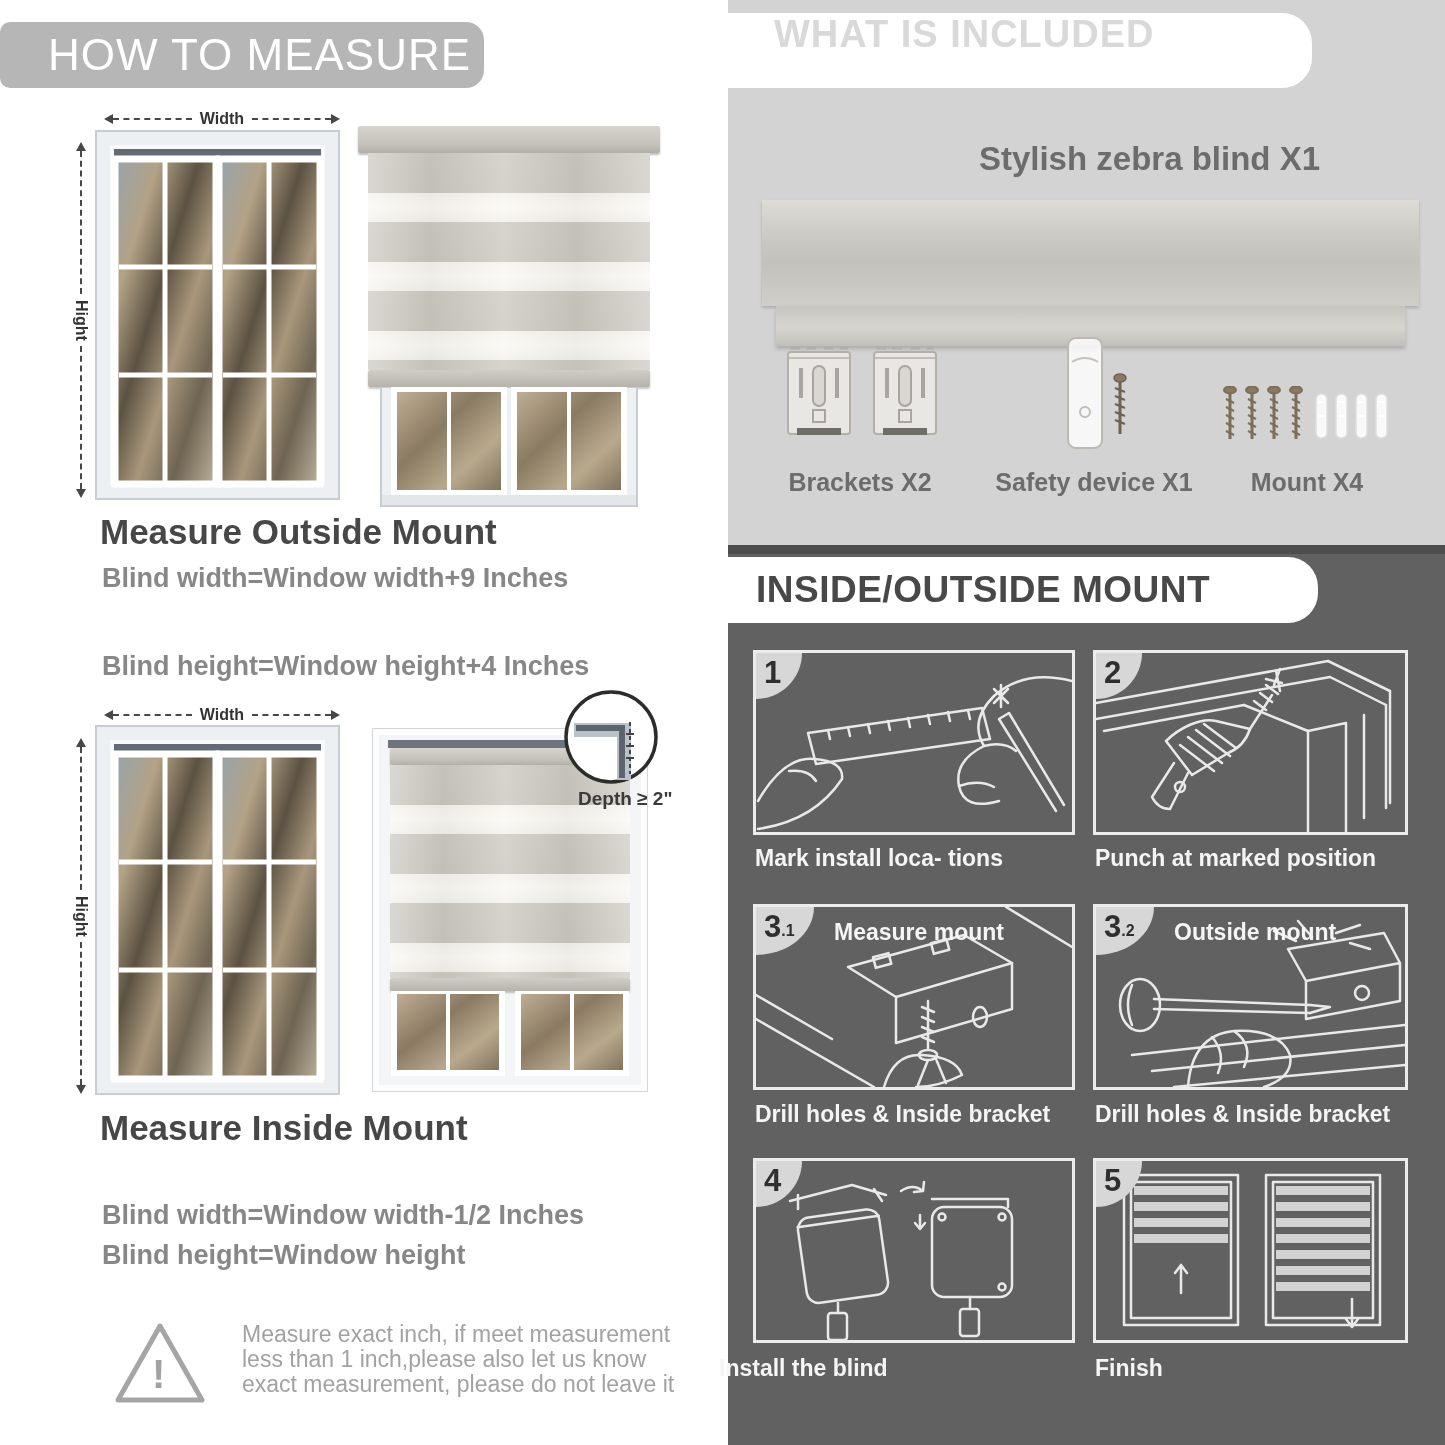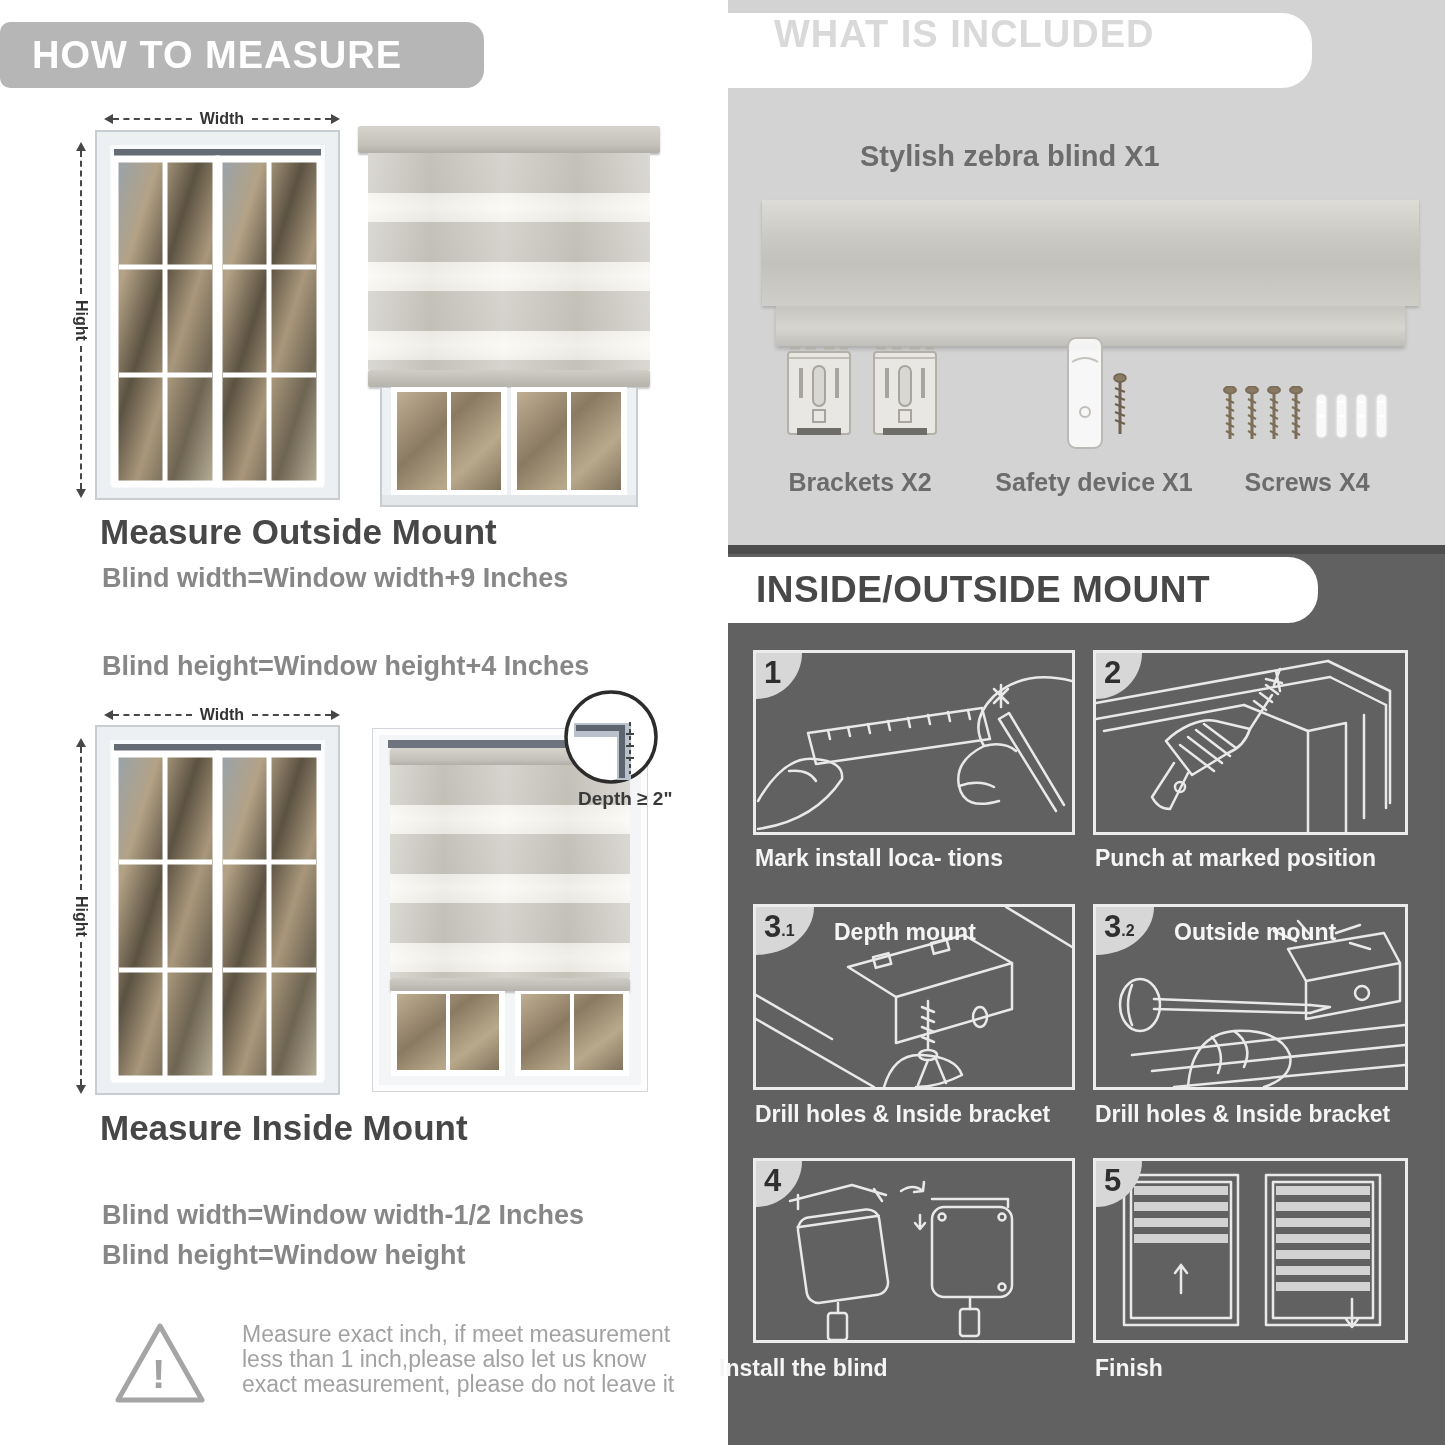--- a/index.html
+++ b/index.html
@@ -5,21 +5,21 @@
   html,body{margin:0;padding:0;background:#ffffff;}
   #page{position:relative;width:1445px;height:1445px;background:#ffffff;overflow:hidden;
         font-family:"Liberation Sans", sans-serif;}
 
   
   .abs{position:absolute;}
 
   
   .how-bar{left:0;top:22px;width:484px;height:66px;background:#b6b6b6;
            border-radius:10px 18px 18px 10px;display:flex;align-items:center;}
-  .how-bar span{color:#ffffff;font-weight:bold;font-size:38px;letter-spacing:1px;padding-left:32px;}
+  .how-bar span{color:#ffffff;font-weight:normal;font-size:44px;letter-spacing:1px;padding-left:48px;}
 
   .heading{color:#474747;font-weight:bold;font-size:35px;}
   .subline{color:#878787;font-weight:bold;font-size:27px;}
 
   
   .harrow{display:flex;align-items:center;height:14px;}
   .harrow .dash{flex:1;height:0;border-top:2px dashed #474747;}
   .harrow .lbl{font-size:16px;font-weight:bold;color:#333333;padding:0 8px;white-space:nowrap;}
   .tri-l{width:0;height:0;border-top:5px solid transparent;border-bottom:5px solid transparent;border-right:9px solid #474747;}
   .tri-r{width:0;height:0;border-top:5px solid transparent;border-bottom:5px solid transparent;border-left:9px solid #474747;}
@@ -42,21 +42,21 @@
   .depth-lbl{font-size:19px;font-weight:bold;color:#3a3a3a;}
 
   .warn-text{color:#a2a2a2;font-size:23px;line-height:25px;font-weight:normal;width:436px;}
   .warn-mark{color:#a2a2a2;font-size:40px;font-weight:bold;}
 
   
   .gray-panel{left:728px;top:0;width:717px;height:548px;background:#d3d3d3;}
   .included-bar{left:728px;top:13px;width:584px;height:75px;background:#ffffff;
            border-radius:0 30px 30px 0;display:flex;}
   .included-bar span{color:#d9d9d9;font-weight:bold;font-size:38px;letter-spacing:1px;padding-left:46px;}
-  .blind-label{color:#6c6c6c;font-weight:bold;font-size:29px;text-align:left;}
+  .blind-label{color:#6c6c6c;font-weight:bold;font-size:33px;text-align:right;}
   .item-label{color:#6c6c6c;font-weight:bold;font-size:25px;text-align:center;}
 
   .bar-main{background:linear-gradient(180deg,#dddcd7 0%,#cac9c3 35%,#c2c1bb 60%,#cfcec8 100%);
             box-shadow:0 2px 3px rgba(0,0,0,.18);}
   .bar-low{background:linear-gradient(180deg,#c6c5bf,#d6d5d0 55%,#c0bfb9);
            box-shadow:0 3px 4px rgba(0,0,0,.18);}
 
   .dark-panel{left:728px;top:545px;width:717px;height:900px;background:#616161;
               border-top:9px solid #4d4d4d;box-sizing:border-box;}
   .mount-bar{left:728px;top:557px;width:590px;height:66px;background:#ffffff;
@@ -299,21 +299,21 @@
       <rect x="94" y="8" width="11" height="44" rx="5"></rect>
       <rect x="114" y="8" width="11" height="44" rx="5"></rect>
       <rect x="134" y="8" width="11" height="44" rx="5"></rect>
       <rect x="154" y="8" width="11" height="44" rx="5"></rect>
     </g>
     <path d="M96 16 h7 M116 16 h7 M136 16 h7 M156 16 h7 M96 30 h7 M116 30 h7 M136 30 h7 M156 30 h7" stroke="#ffffff" stroke-width="2"></path>
   </svg>
 
   <div class="abs item-label" style="left:760px;top:468px;width:200px;">Brackets X2</div>
   <div class="abs item-label" style="left:984px;top:468px;width:220px;">Safety device X1</div>
-  <div class="abs item-label" style="left:1237px;top:468px;width:140px;">Screws X4</div>
+  <div class="abs item-label" style="left:1237px;top:468px;width:140px;">Mount X4</div>
 
   <div class="abs dark-panel"></div>
 
   <div class="abs mount-bar">
     <span>INSIDE/OUTSIDE MOUNT</span>
   </div>
 
   <div class="abs step-panel" style="left:753px;top:650px;width:322px;height:185px;">
     <svg class="lineart" width="316" height="179" viewBox="0 0 316 179">
       <g class="la">
@@ -368,21 +368,21 @@
         <path d="M166 100 l12 5 M166 110 l12 5 M166 120 l12 5 M166 130 l12 5"></path>
         <ellipse cx="172" cy="148" rx="9" ry="5"></ellipse>
         <path d="M128 180 Q138 146 166 148 Q200 150 206 168 Q182 180 160 180"></path>
         <path d="M172 153 L162 178 M180 152 L190 176"></path>
       </g>
     </svg>
     <div class="badge" style="width:58px;height:48px;">
       <span class="n">3</span>
         <span class="sub">.1</span>
     </div>
-    <div class="step-title" style="left:78px;top:12px;">Depth mount</div>
+    <div class="step-title" style="left:78px;top:12px;">Measure mount</div>
   </div>
   <div class="caption" style="left:755px;top:1101px;">Drill holes &amp;  Inside bracket</div>
 
   <div class="abs step-panel" style="left:1093px;top:904px;width:315px;height:186px;">
     <svg class="lineart" width="309" height="180" viewBox="0 0 309 180">
       <g class="la">
         <path d="M36 148 L309 118 M56 164 L309 138 M78 180 L309 158"></path>
         <path d="M192 42 L288 26 L304 56 L210 74 Z M210 74 L210 112 L304 94 L304 56"></path>
         <circle cx="266" cy="86" r="7"></circle>
         <path d="M200 34 l-22 -10 M216 30 l-14 -16 M240 26 l24 -8 M254 36 l20 6"></path>

